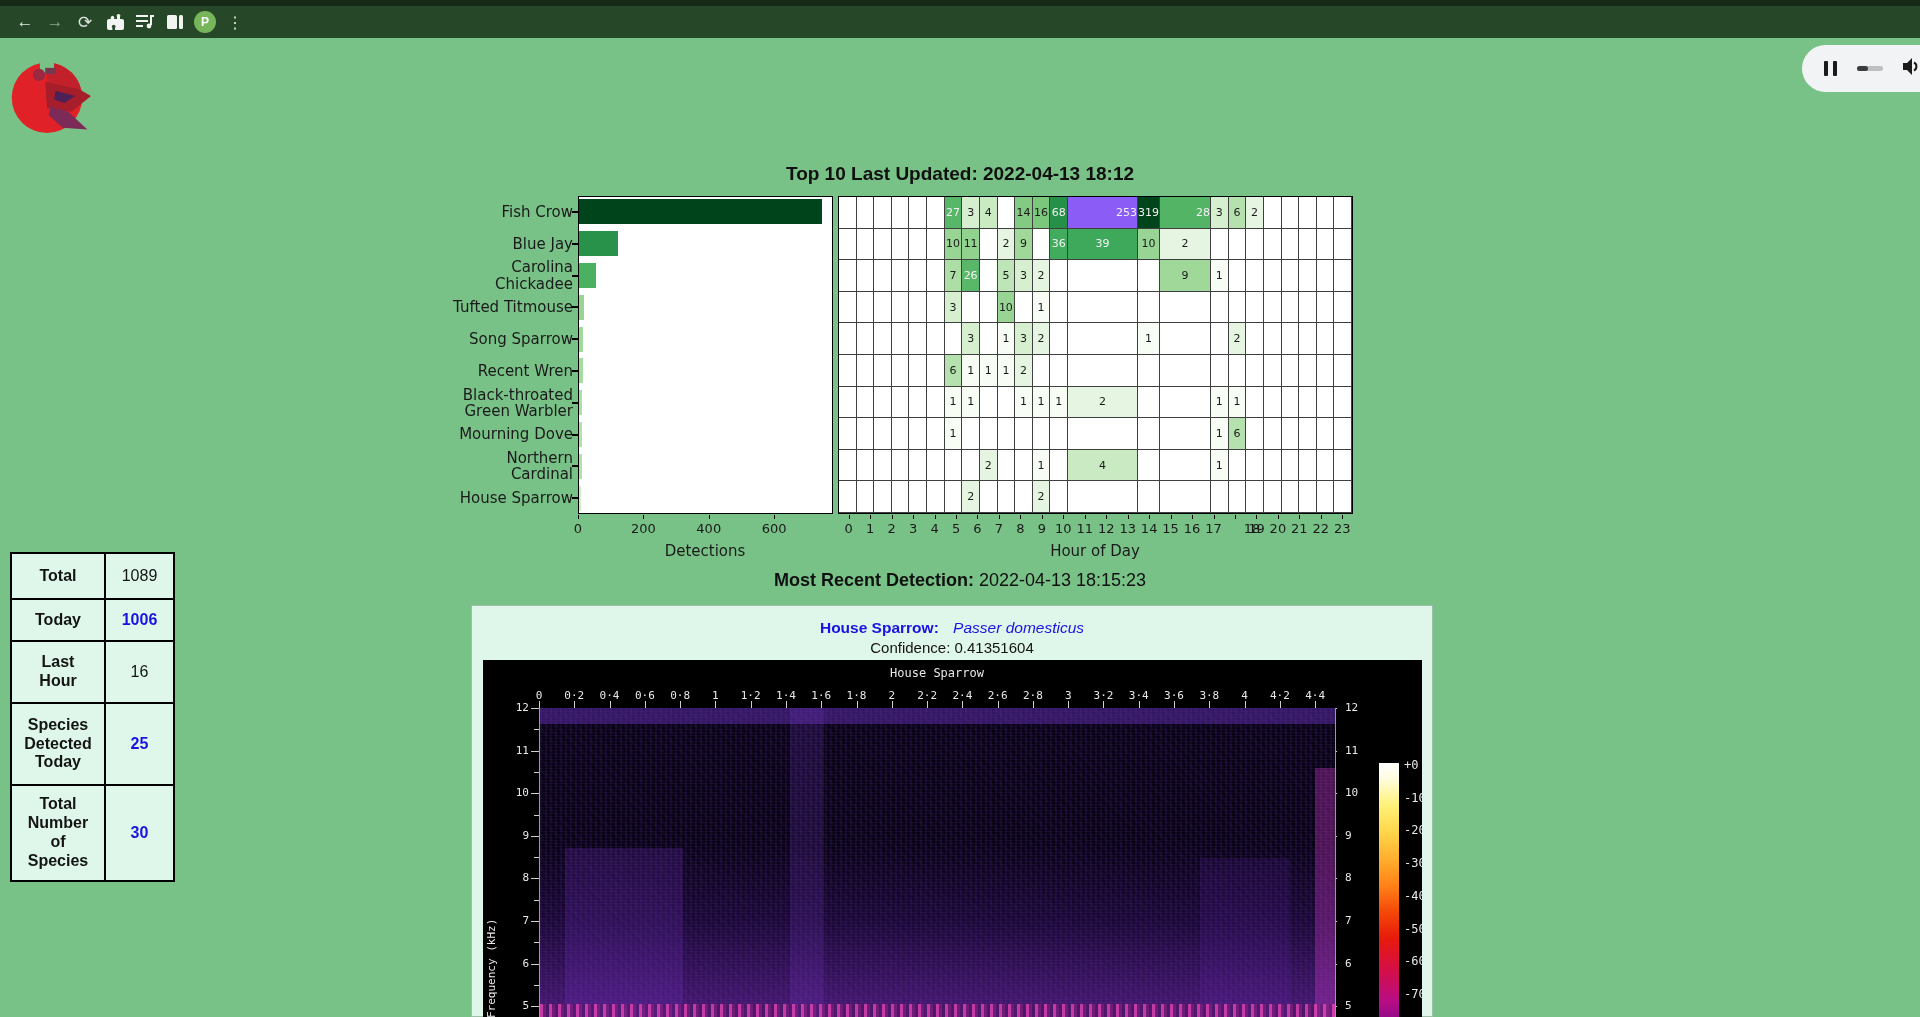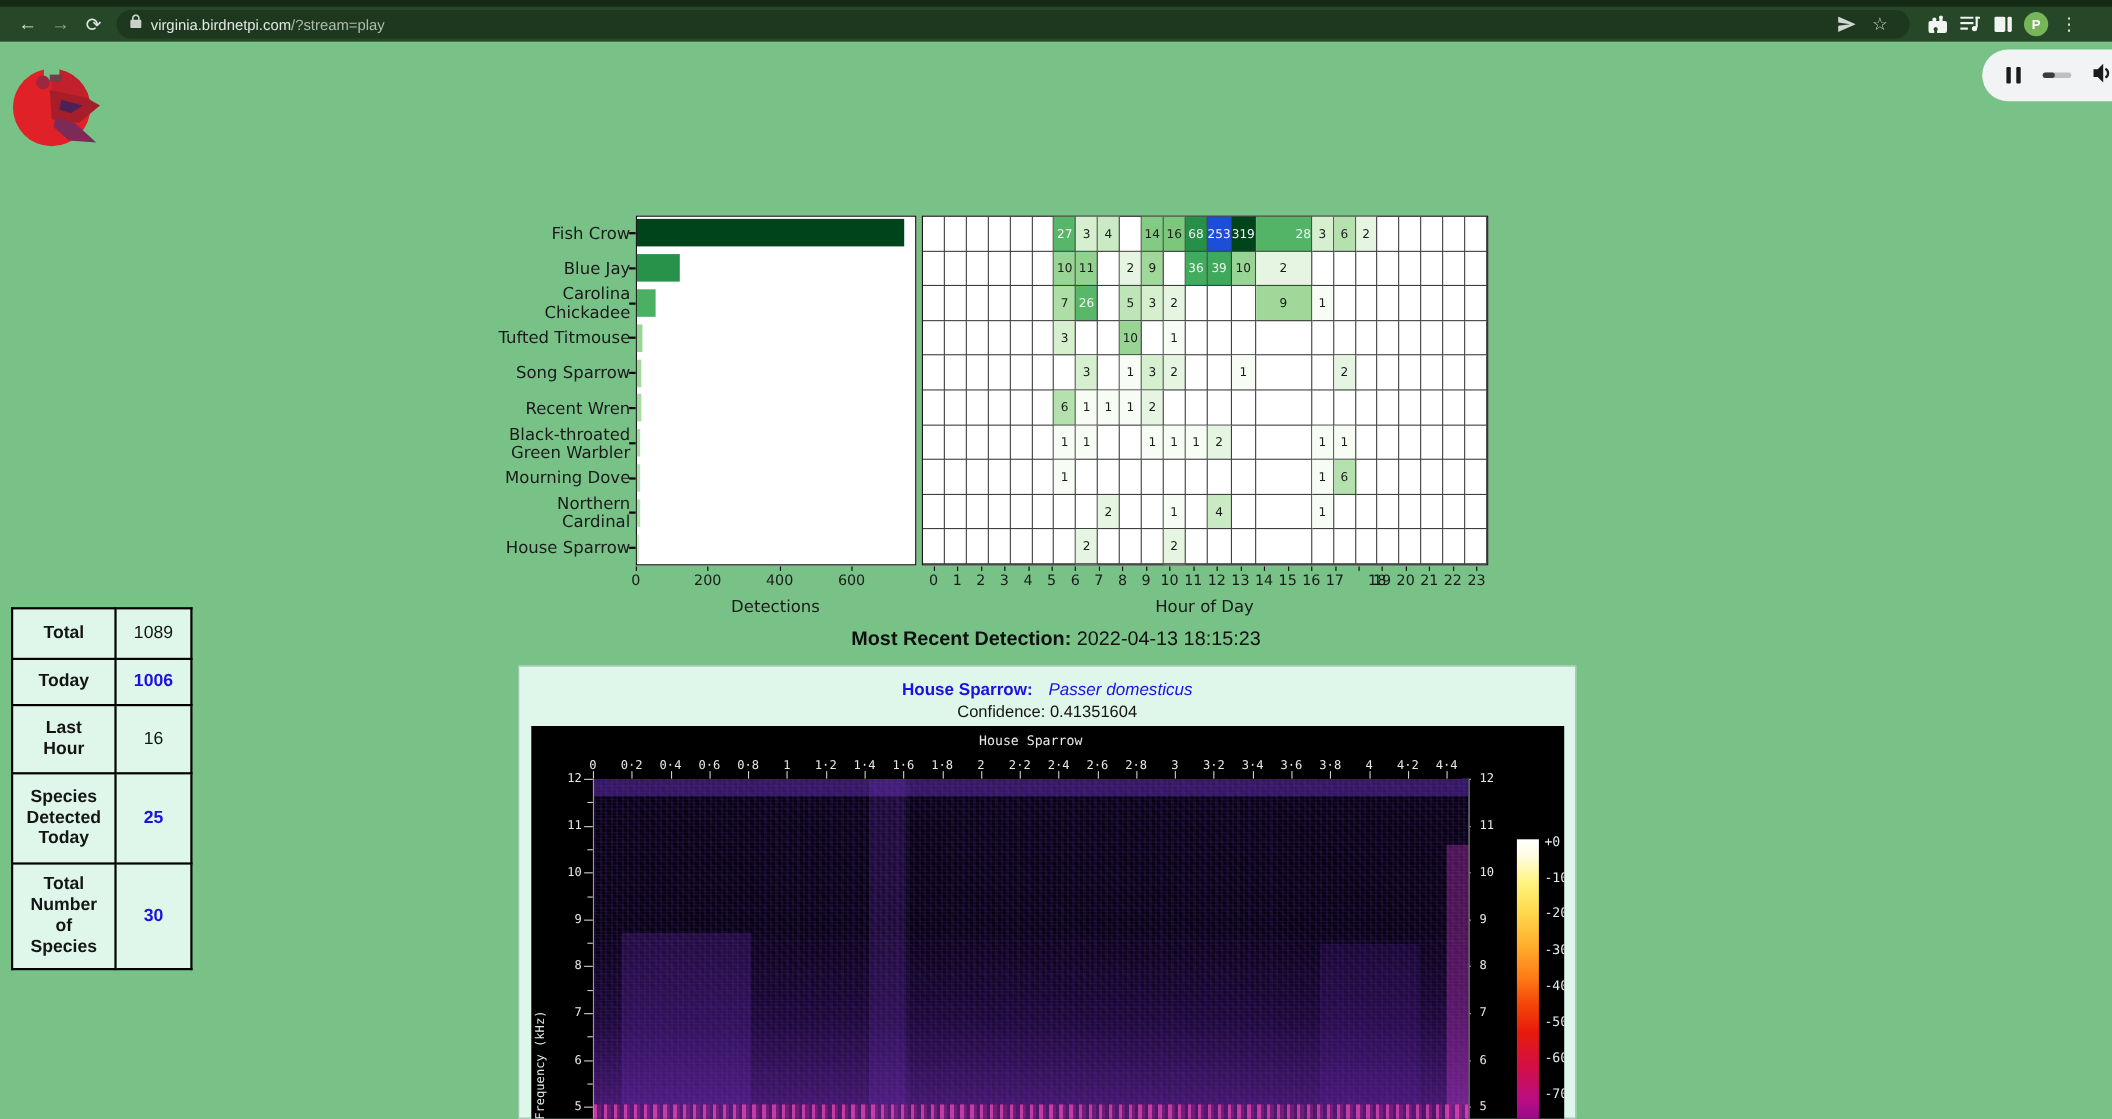--- a/index.html
+++ b/index.html
@@ -124,35 +124,20 @@
 </style>
 </head>
 <body>
 
 <div class="chrome">
   <div class="tabstrip"></div>
   <div class="toolbar">
     <span class="nav-ico">←</span>
     <span class="nav-ico dim">→</span>
     <span class="nav-ico">⟳</span>
-    <div class="omnibox">
-      <span>
-        <svg width="11" height="13" viewBox="0 0 11 13">
-            <path fill="#c9d2c9" d="M2 5V3.5C2 1.6 3.6 0 5.5 0S9 1.6 9 3.5V5h.5c.6 0 1 .4 1 1v5.5c0 .6-.4 1-1 1h-8c-.6 0-1-.4-1-1V6c0-.6.4-1 1-1H2zm1.5 0h4V3.5C7.5 2.4 6.6 1.5 5.5 1.5S3.5 2.4 3.5 3.5V5z"></path>
-          </svg>
-      </span>
-      <span class="url"><span>virginia.birdnetpi.com</span><span class="dim">/?stream=play</span></span>
-      <span class="grow"></span>
-      <span class="tb-ico">
-        <svg width="16" height="14" viewBox="0 0 16 14">
-            <path fill="#cfd8cf" d="M0 14l16-7L0 0v5.5L11 7 0 8.5z"></path>
-          </svg>
-      </span>
-      <span class="tb-ico star">☆</span>
-    </div>
     <span class="tb-ico">
       <svg width="17" height="17" viewBox="0 0 17 17">
           <path fill="#f2f4f1" d="M13 6h2a2 2 0 0 1 2 2v7a2 2 0 0 1-2 2H8v-2.2a1.8 1.8 0 1 0-2.6 0V17H2a2 2 0 0 1-2-2V8a2 2 0 0 1 2-2h2.2a1.8 1.8 0 1 1 2.6 0H10V3.8A1.8 1.8 0 1 1 13 3.8z" transform="translate(0,-1)"></path>
         </svg>
     </span>
     <span class="tb-ico">
       <svg width="18" height="14" viewBox="0 0 18 14">
           <g fill="#f2f4f1">
             <rect x="0" y="0" width="12" height="2"></rect>
             <rect x="0" y="5" width="12" height="2"></rect>
@@ -206,20 +191,21 @@
       <svg width="19" height="17" viewBox="0 0 19 17">
           <g fill="#1b1b1b">
             <path d="M0 5h4l5-5v17l-5-5H0z"></path>
             <path d="M11 4.5a4.5 4.5 0 0 1 0 8" stroke="#1b1b1b" stroke-width="2" fill="none"></path>
           </g>
         </svg>
     </span>
   </div>
 
 
+  <div class="h-top10">Top 10 Last Updated: 2022-04-13 18:12</div>
 
   <div class="chart">
     <div id="ylabs">
         <div class="ylab" style="left: 0px; top: 3px; height: 31.8px;">Fish Crow</div>
         <div class="ytick" style="left: 147px; top: 17.9px;"></div>
         <div class="ylab" style="left: 0px; top: 34.8px; height: 31.8px;">Blue Jay</div>
         <div class="ytick" style="left: 147px; top: 49.7px;"></div>
         <div class="ylab" style="left: 0px; top: 66.6px; height: 31.8px;">Carolina
 Chickadee</div>
         <div class="ytick" style="left: 147px; top: 81.5px;"></div>
@@ -259,21 +245,21 @@
         <div class="hm-cell"></div>
         <div class="hm-cell"></div>
         <div class="hm-cell"></div>
         <div class="hm-cell" style="background: rgb(87, 182, 104); color: rgb(242, 242, 242);">27</div>
         <div class="hm-cell" style="background: rgb(213, 239, 207); color: rgb(26, 26, 26);">3</div>
         <div class="hm-cell" style="background: rgb(201, 234, 194); color: rgb(26, 26, 26);">4</div>
         <div class="hm-cell"></div>
         <div class="hm-cell" style="background: rgb(131, 203, 131); color: rgb(26, 26, 26);">14</div>
         <div class="hm-cell" style="background: rgb(123, 199, 124); color: rgb(26, 26, 26);">16</div>
         <div class="hm-cell" style="background: rgb(39, 144, 72); color: rgb(242, 242, 242);">68</div>
-        <div class="hm-cell" style="background: #1d4ed8; color: rgb(242, 242, 242);">253</div>
+        <div class="hm-cell" style="background: #8b5cf6; color: rgb(242, 242, 242); padding-left: 48px;">253</div>
         <div class="hm-cell" style="background: rgb(0, 68, 27); color: rgb(242, 242, 242);">319</div>
         <div class="hm-cell" style="background: rgb(84, 180, 102); color: rgb(242, 242, 242); padding-left: 36px;">28</div>
         <div class="hm-cell" style="background: rgb(213, 239, 207); color: rgb(26, 26, 26);">3</div>
         <div class="hm-cell" style="background: rgb(181, 225, 174); color: rgb(26, 26, 26);">6</div>
         <div class="hm-cell" style="background: rgb(230, 245, 225); color: rgb(26, 26, 26);">2</div>
         <div class="hm-cell"></div>
         <div class="hm-cell"></div>
         <div class="hm-cell"></div>
         <div class="hm-cell"></div>
         <div class="hm-cell"></div>

